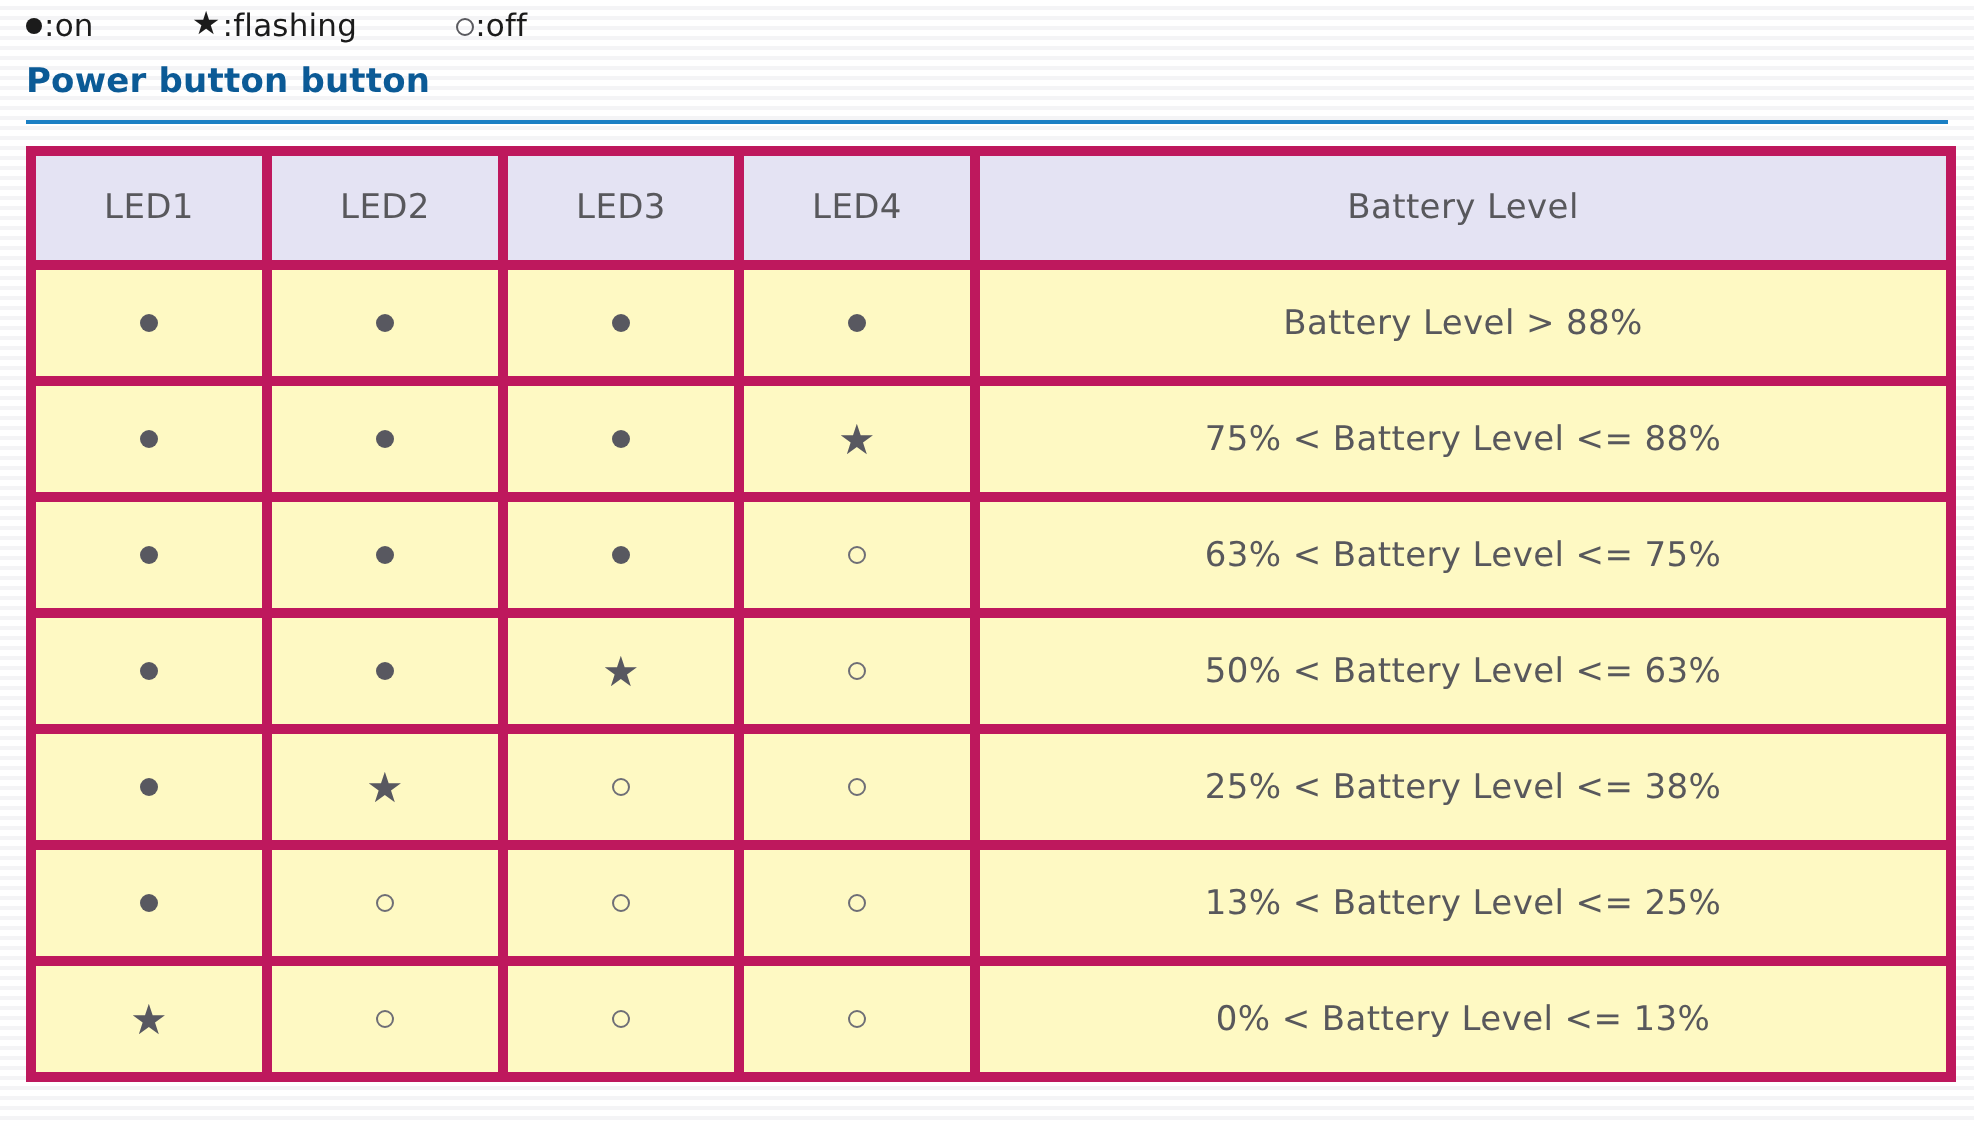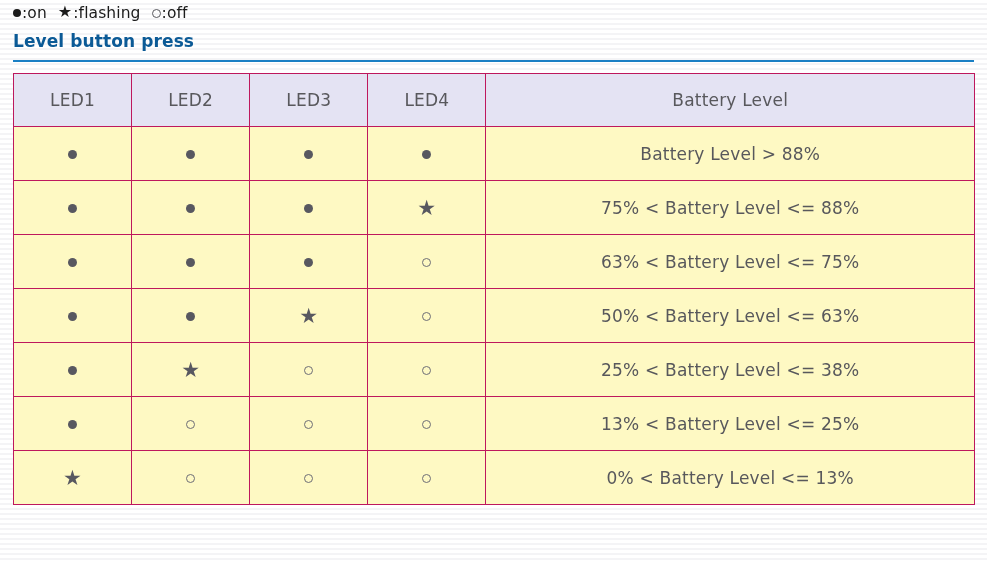--- a/index.html
+++ b/index.html
@@ -34,20 +34,21 @@
     position: absolute;
     left: 13px;
     top: 1px;
     height: 24px;
     display: flex;
     align-items: center;
     font-size: 15.5px;
     color: #1b1b1b;
     letter-spacing: 0.1px;
     white-space: nowrap;
+    gap: 38px;
   }
   .legend-item {
     display: inline-flex;
     align-items: center;
     margin-right: 11px;
   }
   .legend-item:last-child { margin-right: 0; }
   .legend-sym {
     display: inline-block;
     margin-right: 0px;
@@ -104,21 +105,21 @@
     position: absolute;
     left: 13px;
     top: 73px;
     width: 962px;
     border-collapse: collapse;
     table-layout: fixed;
     background: #ffffff;
   }
   .led-table th,
   .led-table td {
-    border: 1px solid #be185d;
+    border: 5px solid #be185d;
     text-align: center;
     vertical-align: middle;
     padding: 0;
   }
   .led-table thead th {
     height: 52px;
     background: #e4e3f3;
     font-weight: normal;
     font-size: 17px;
     color: #58585c;
@@ -174,21 +175,21 @@
       <span class="legend-item">
         <span class="legend-sym star">★</span>
         <span class="legend-text">:flashing</span>
       </span>
       <span class="legend-item">
         <span class="legend-sym ring"></span>
         <span class="legend-text">:off</span>
       </span>
     </div>
 
-  <div class="section-title">Level button press</div>
+  <div class="section-title">Power button button</div>
   <div class="title-rule"></div>
 
   <table class="led-table">
     <colgroup>
       <col class="col-led">
         <col class="col-led">
         <col class="col-led">
         <col class="col-led">
         <col class="col-level">
     </colgroup>

